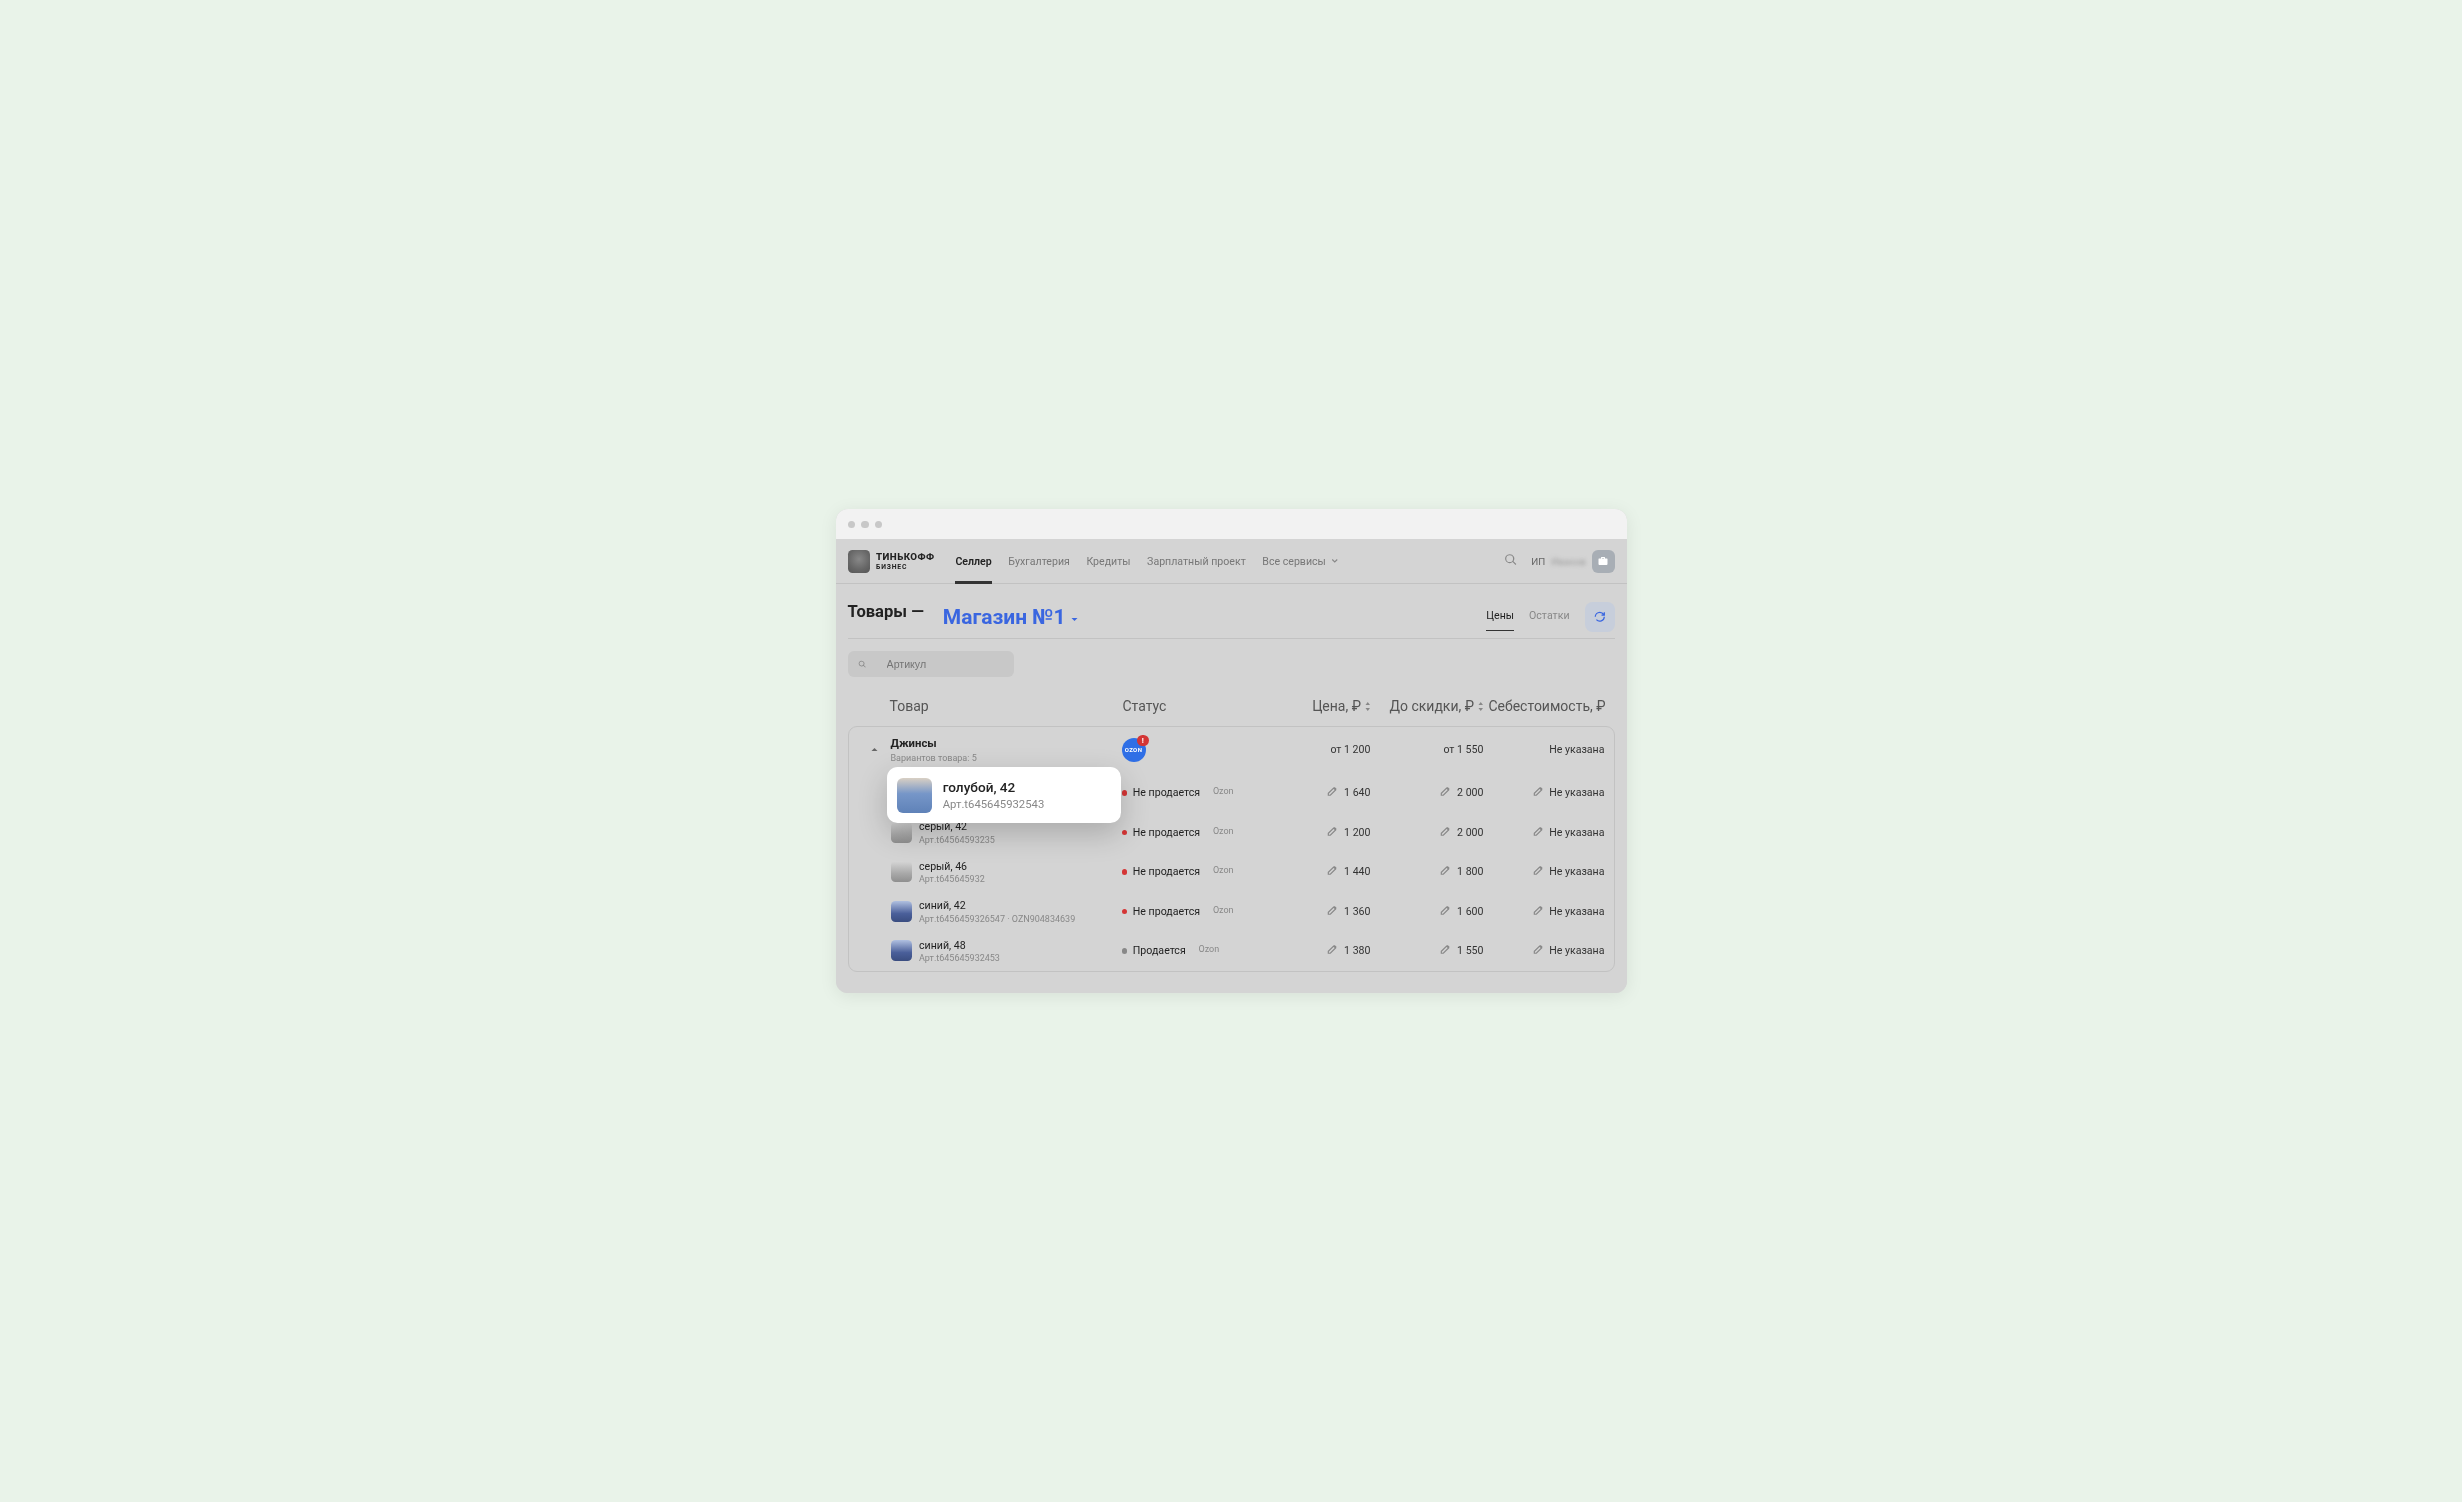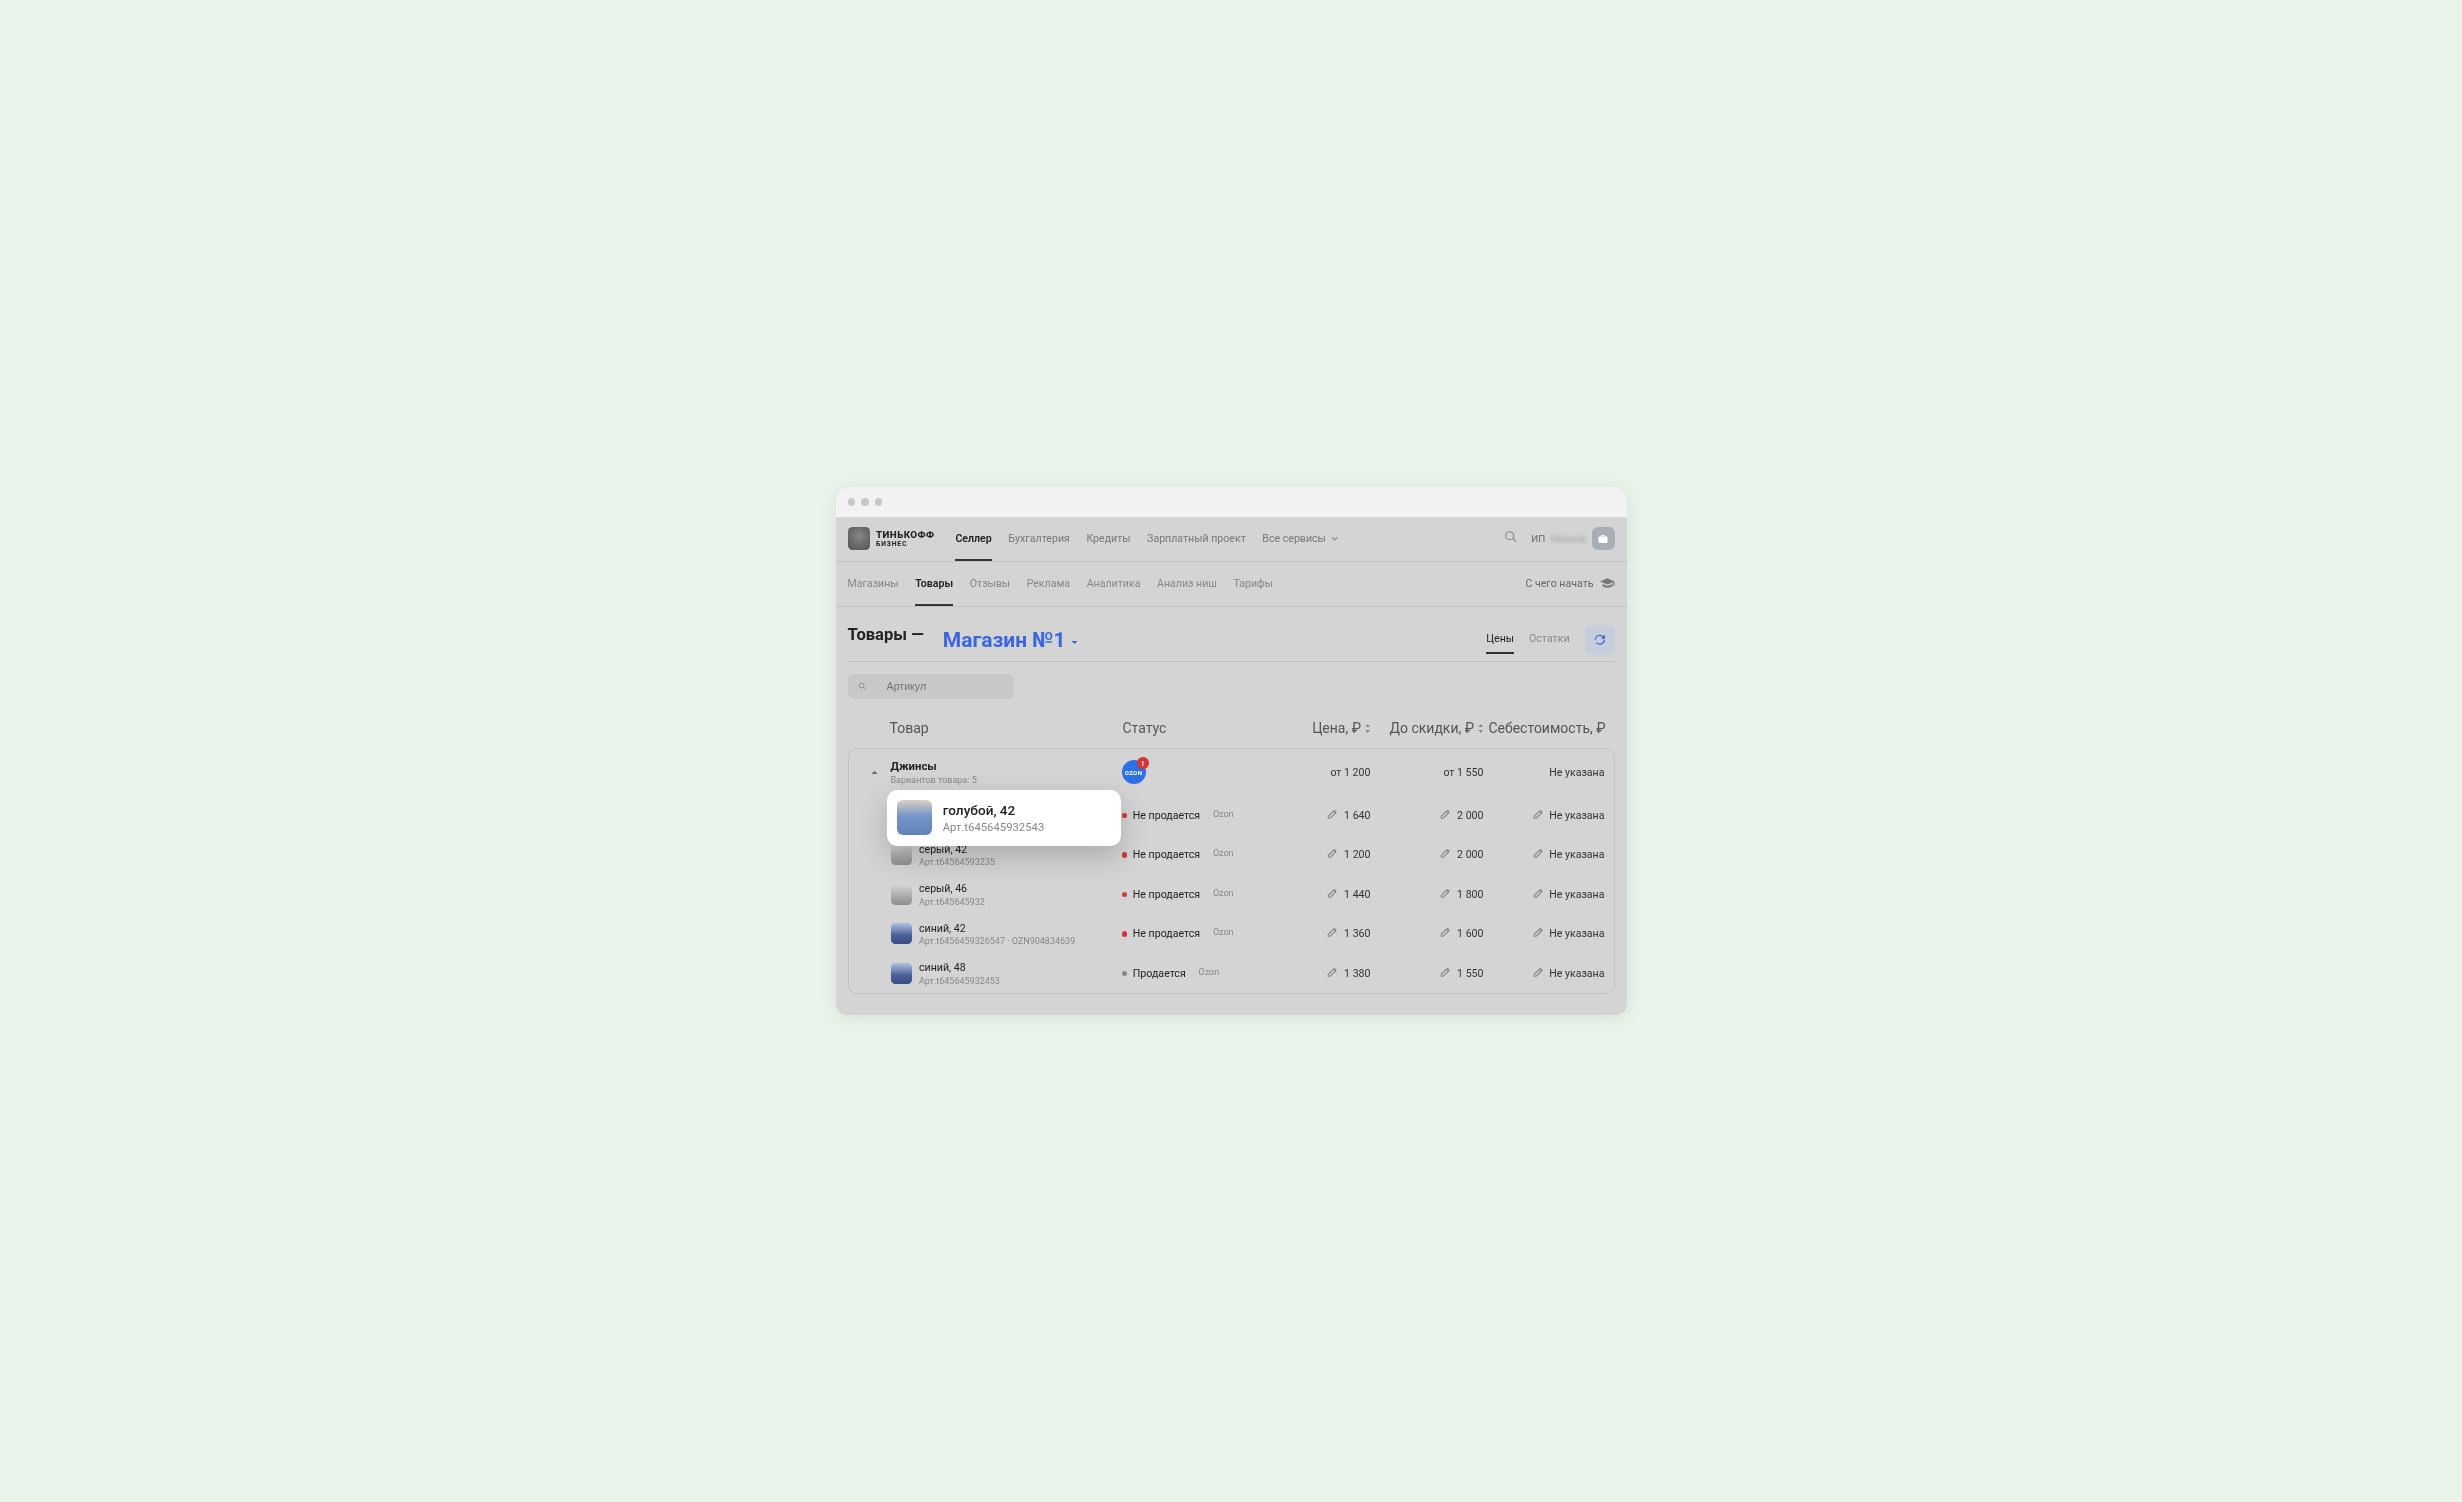--- a/index.html
+++ b/index.html
@@ -212,38 +212,20 @@
         <span class="account-blur">Иванов</span>
         <div class="account-badge">
           <svg viewBox="0 0 24 24">
               <path d="M9 4h6a1 1 0 011 1v2h4a1 1 0 011 1v10a2 2 0 01-2 2H5a2 2 0 01-2-2V8a1 1 0 011-1h4V5a1 1 0 011-1zm1 3h4V6h-4v1z"></path>
             </svg>
         </div>
       </div>
     </div>
   </div>
 
-  <div class="subnav">
-    <div class="subnav-item">Магазины</div>
-    <div class="subnav-item active">Товары</div>
-    <div class="subnav-item">Отзывы</div>
-    <div class="subnav-item">Реклама</div>
-    <div class="subnav-item">Аналитика</div>
-    <div class="subnav-item">Анализ ниш</div>
-    <div class="subnav-item">Тарифы</div>
-    <div class="subnav-spacer"></div>
-    <div class="help-link">
-      <span>С чего начать</span>
-      <span class="grad-icon">
-        <svg viewBox="0 0 24 16" width="15" height="10.6">
-            <path d="M12 0L0 5l12 5 9-3.75V12h2V5L12 0zM4 9v3c0 1.5 3.6 3 8 3s8-1.5 8-3V9l-8 3.3L4 9z" fill="#777"></path>
-          </svg>
-      </span>
-    </div>
-  </div>
 
   <div class="content">
     <div class="page-header">
       <span class="page-title">Товары —</span>
       <span class="store-dd">
         <span>Магазин №1</span>
         <span class="store-caret">
           <svg viewBox="0 0 12 12">
               <path d="M2 4l4 4 4-4z"></path>
             </svg>

